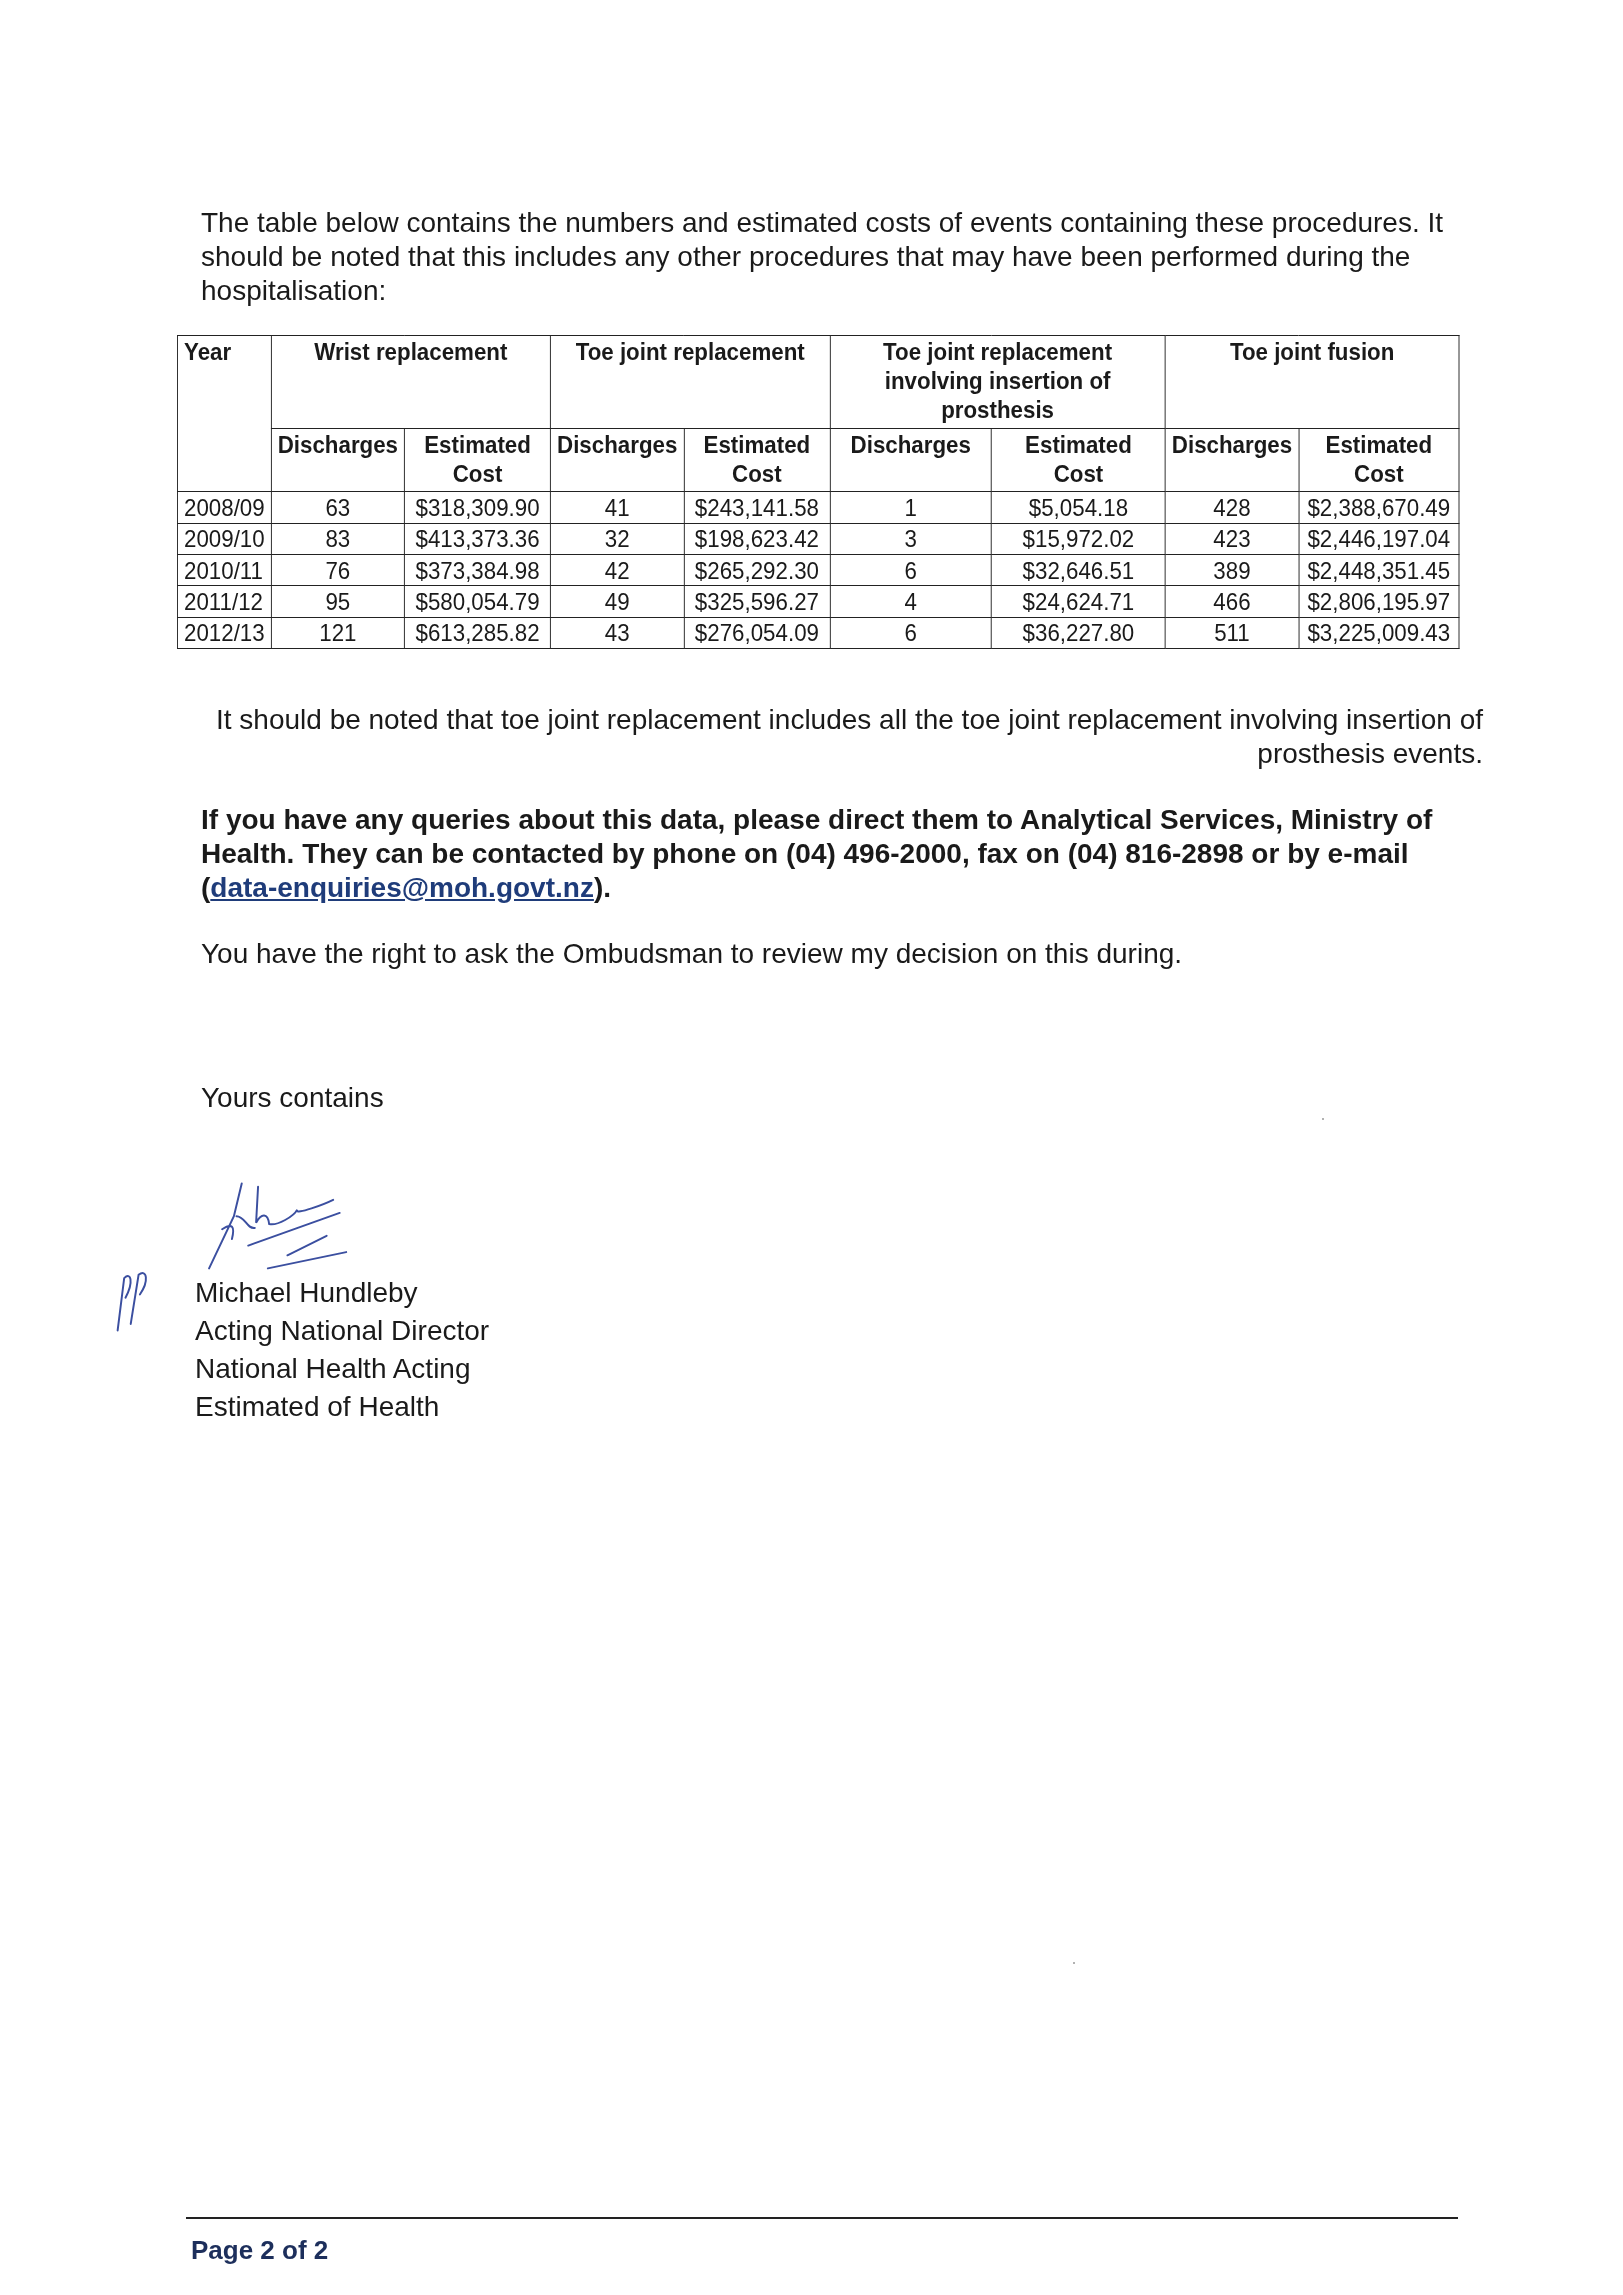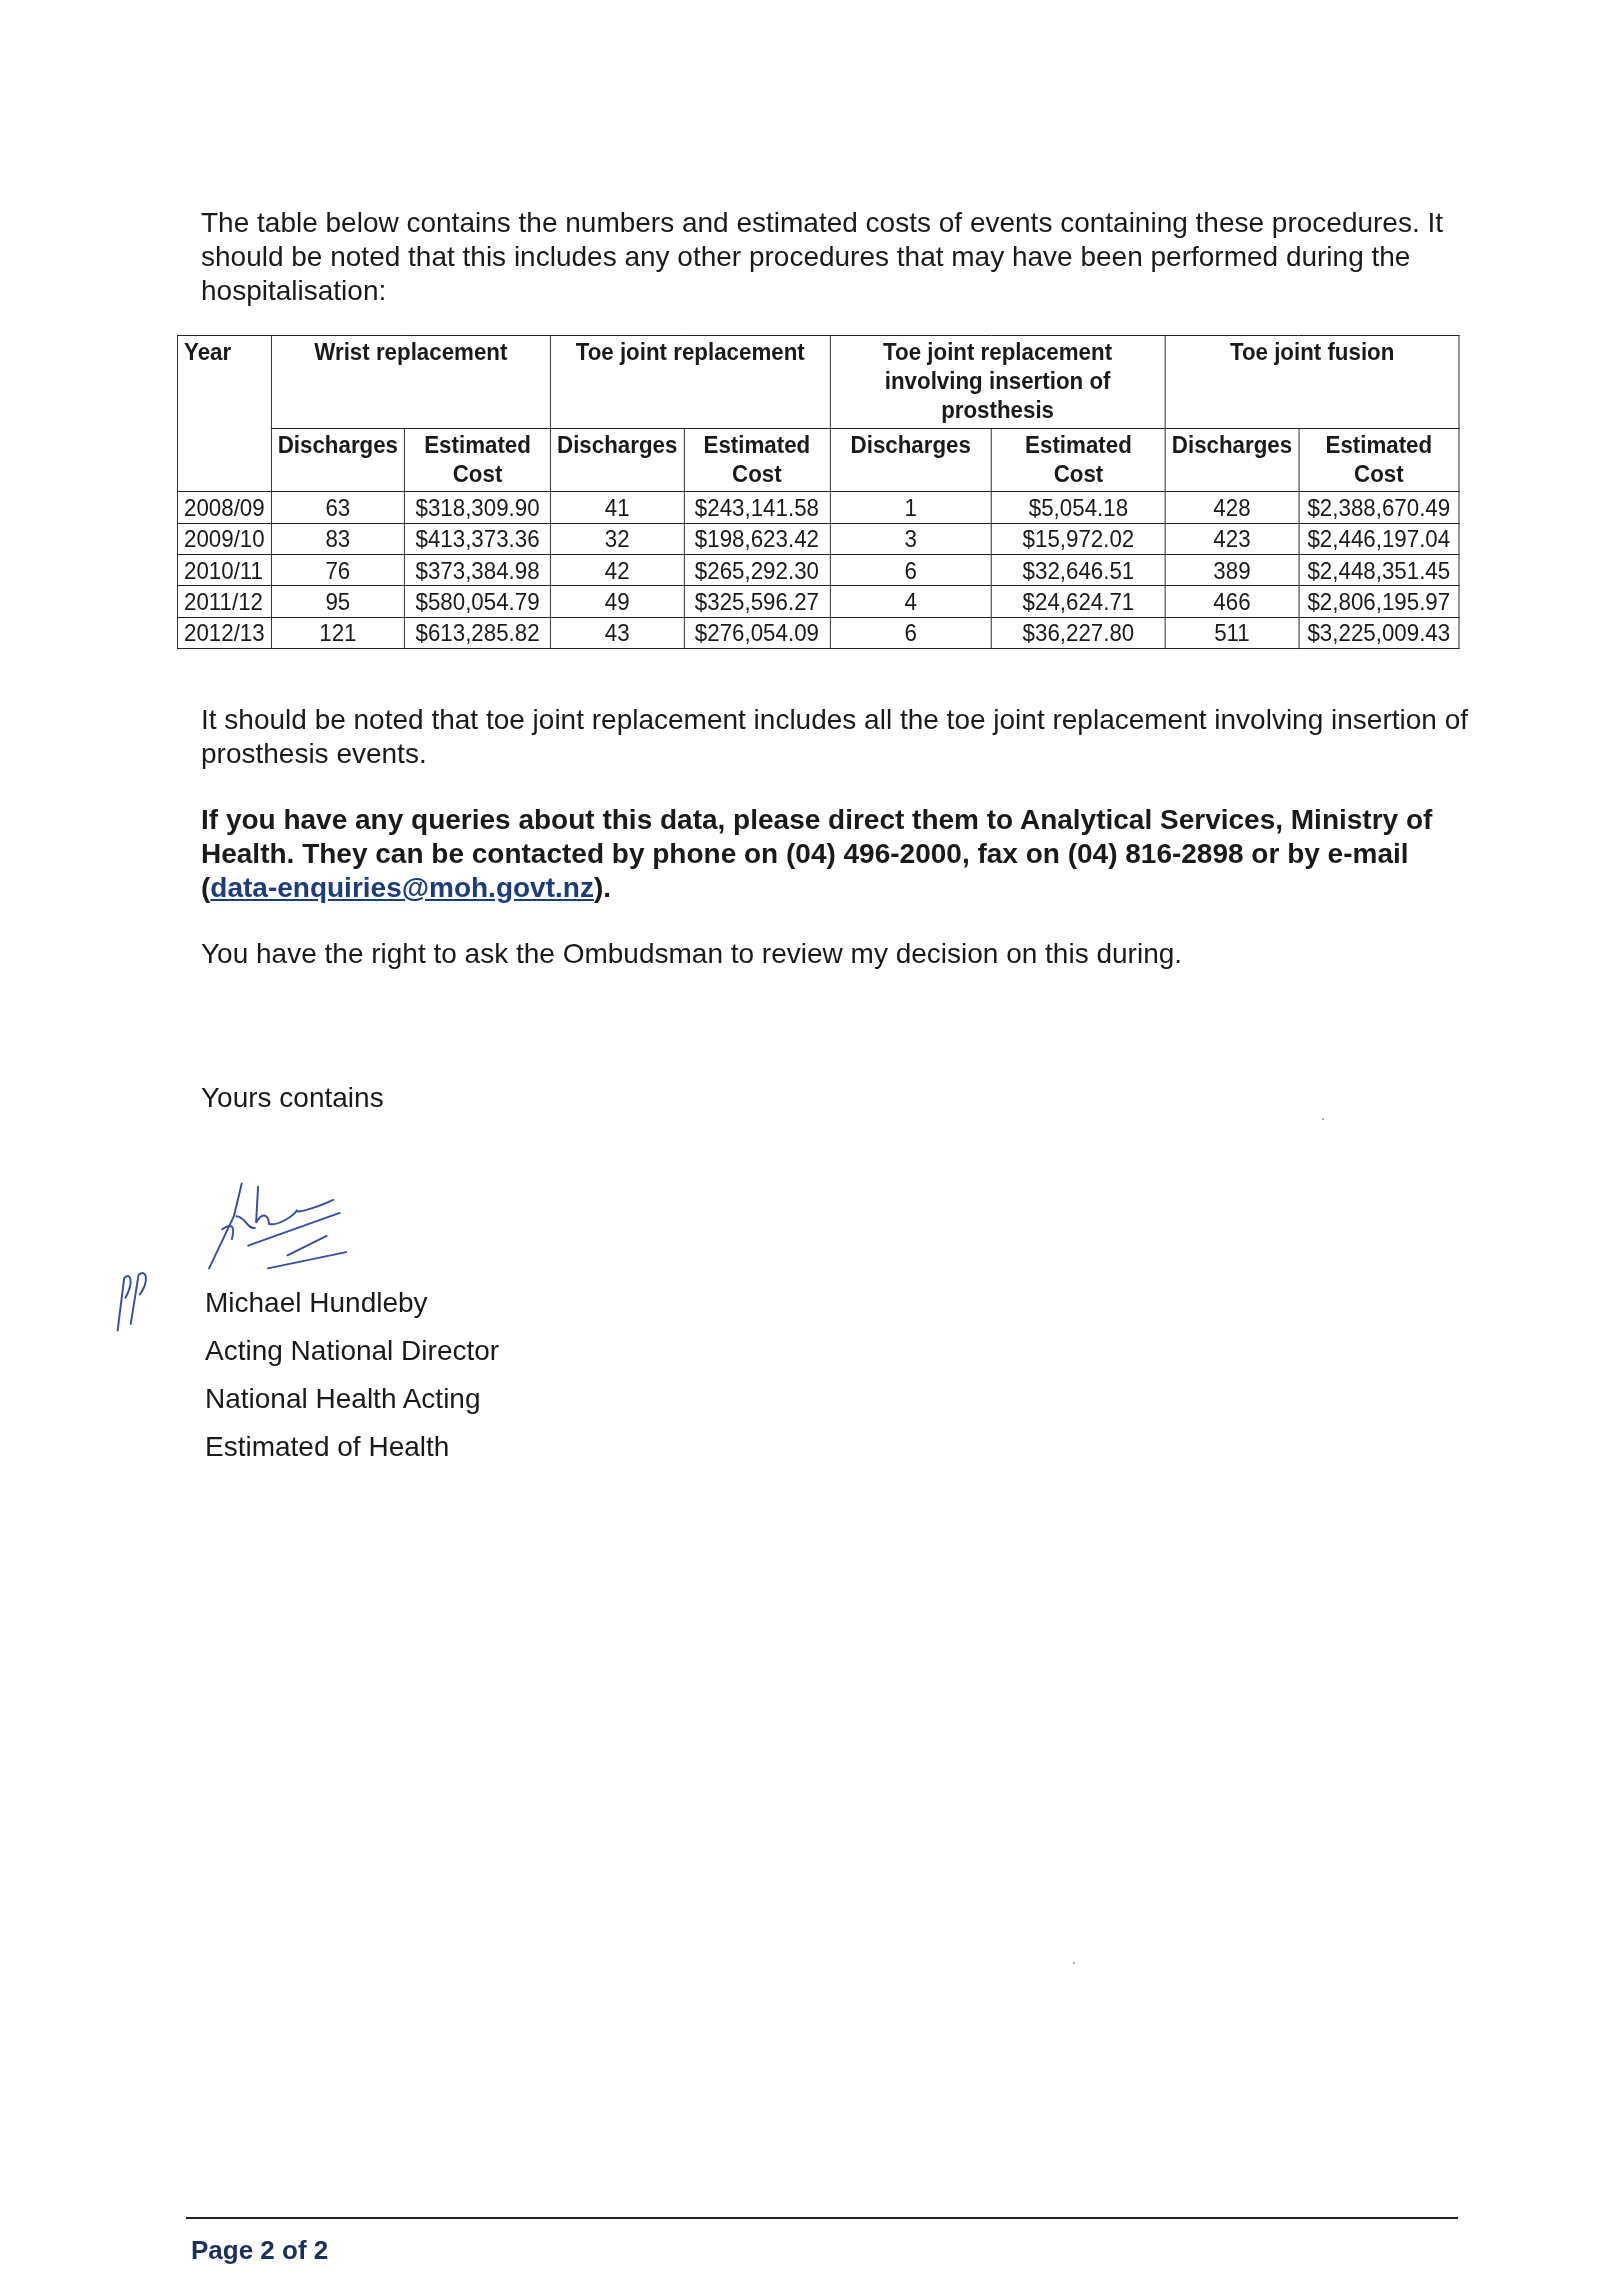--- a/index.html
+++ b/index.html
@@ -1,38 +1,38 @@
 <!DOCTYPE html>
 <html style="font-size:10.5px"><head>
   <meta charset="utf-8">
   <style>
     html, body { margin: 0; padding: 0; background: #ffffff; }
     body { width: 1623px; height: 2295px; position: relative; overflow: hidden;
            font-family: "Liberation Sans", sans-serif; color: #1a1a1a; }
     .para { position: absolute; left: 191px; width: 1282px; font-size: 28px; line-height: 34px; margin: 10px; }
     #p-intro { top: 196px; width: 1243px; }
-    #p-note { top: 693px; }
+    #p-note { top: 693px; text-align: right; }
     #p-contact { top: 793px; font-weight: bold; }
     #p-ombud { top: 927px; }
     #p-closing { top: 1071px; }
     a.email { color: #1f3c7a; text-decoration: underline; }
 
     table.data { position: absolute; left: 177px; top: 335px; width: 1379px;
                  border-collapse: collapse; font-family: "Liberation Sans", sans-serif;
                  font-size: 24px; line-height: 29px; transform: scaleX(0.93); transform-origin: left top; }
     table.data td, table.data th { border: 1.3px solid #222; padding: 1.3px 6.5px; vertical-align: top; }
     table.data th { font-weight: bold; text-align: center; }
     table.data th.year { text-align: left; }
     table.data td { text-align: center; padding-top: 0.7px; padding-bottom: 0.7px; }
     table.data td.year { text-align: left; }
     table.data tr.group th { height: 89px; }
     table.data tr.sub th { height: 60px; }
 
     .sig-block { position: absolute; left: 191px; top: 1272px; font-size: 28px; line-height: 34px; }
-    .sig-block div { margin: 14px; }
+    .sig-block div { margin: 4px; }
     .signature { position: absolute; left: 196px; top: 1177px; width: 209px; height: 111px; }
     .initials { position: absolute; left: 111px; top: 1265px; width: 46px; height: 72px; }
 
     .footer-rule { position: absolute; left: 186px; top: 2217px; width: 1272px; height: 0;
                    border-top: 2px solid #222; }
     .footer-page { position: absolute; left: 191px; top: 2235px; font-family: Liberation Sans, sans-serif;
                    font-weight: bold; font-size: 26px; color: #1d2f5c; }
     .speck { position: absolute; width: 2px; height: 2px; background: #999; border-radius: 50%; }
   </style>
 </head>

